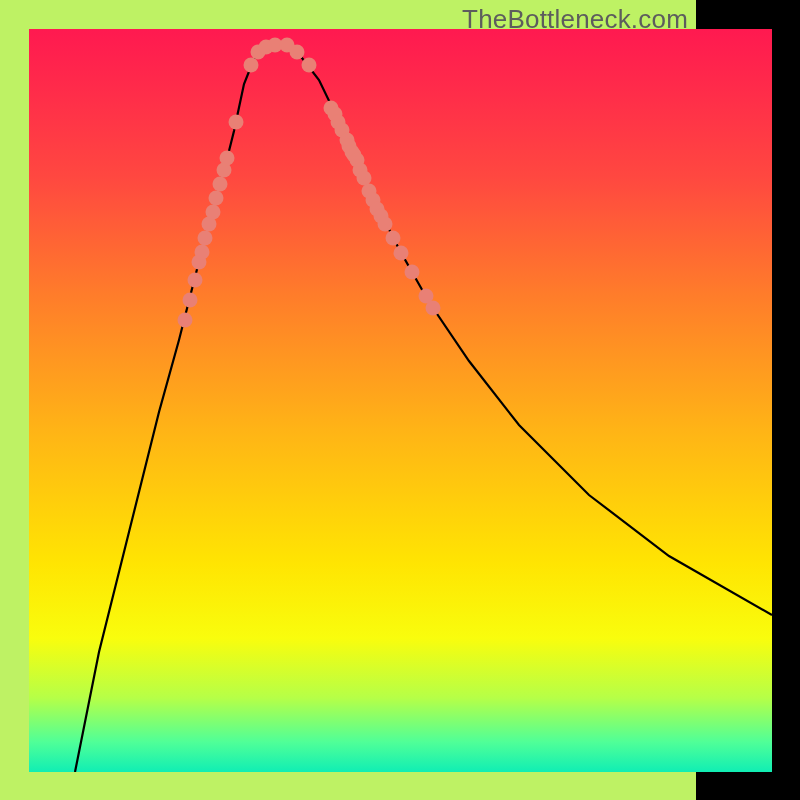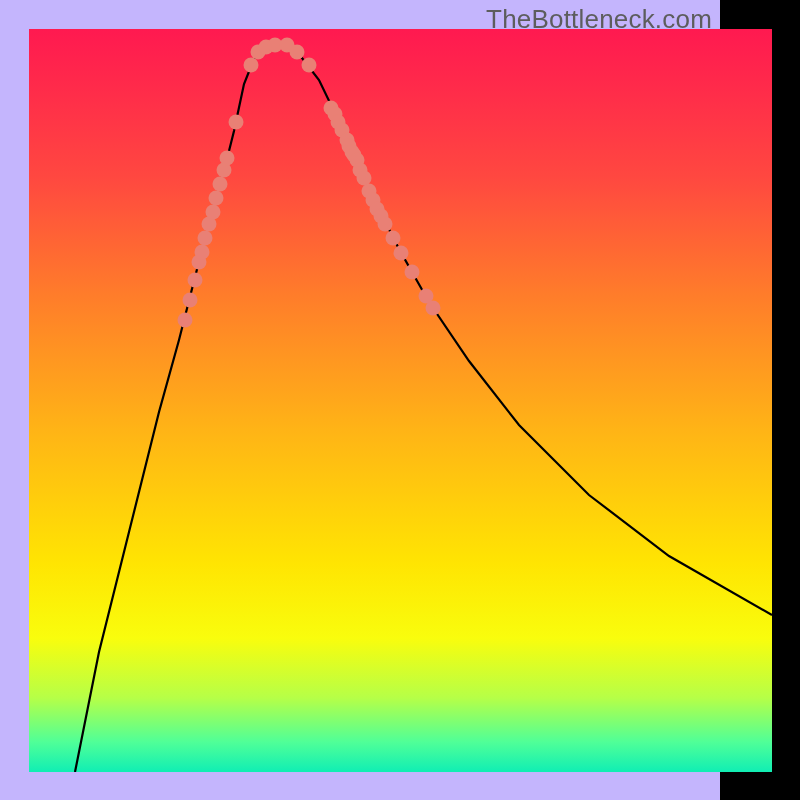--- a/index.html
+++ b/index.html
@@ -10,22 +10,21 @@
     overflow: hidden;
     background: #000;
     font-family: Arial, Helvetica, sans-serif;
   }
   .frame {
     position: absolute;
     top: 0;
     left: 0;
     width: 696px;
     height: 800px;
-    background: #c4b5fd;
-    padding-left: 24px;
+    background: #bef264;
   }
   .plot-area {
     position: absolute;
     top: 29px;
     left: 29px;
     width: 743px;
     height: 743px;
     overflow: hidden;
   }
   .gradient {

